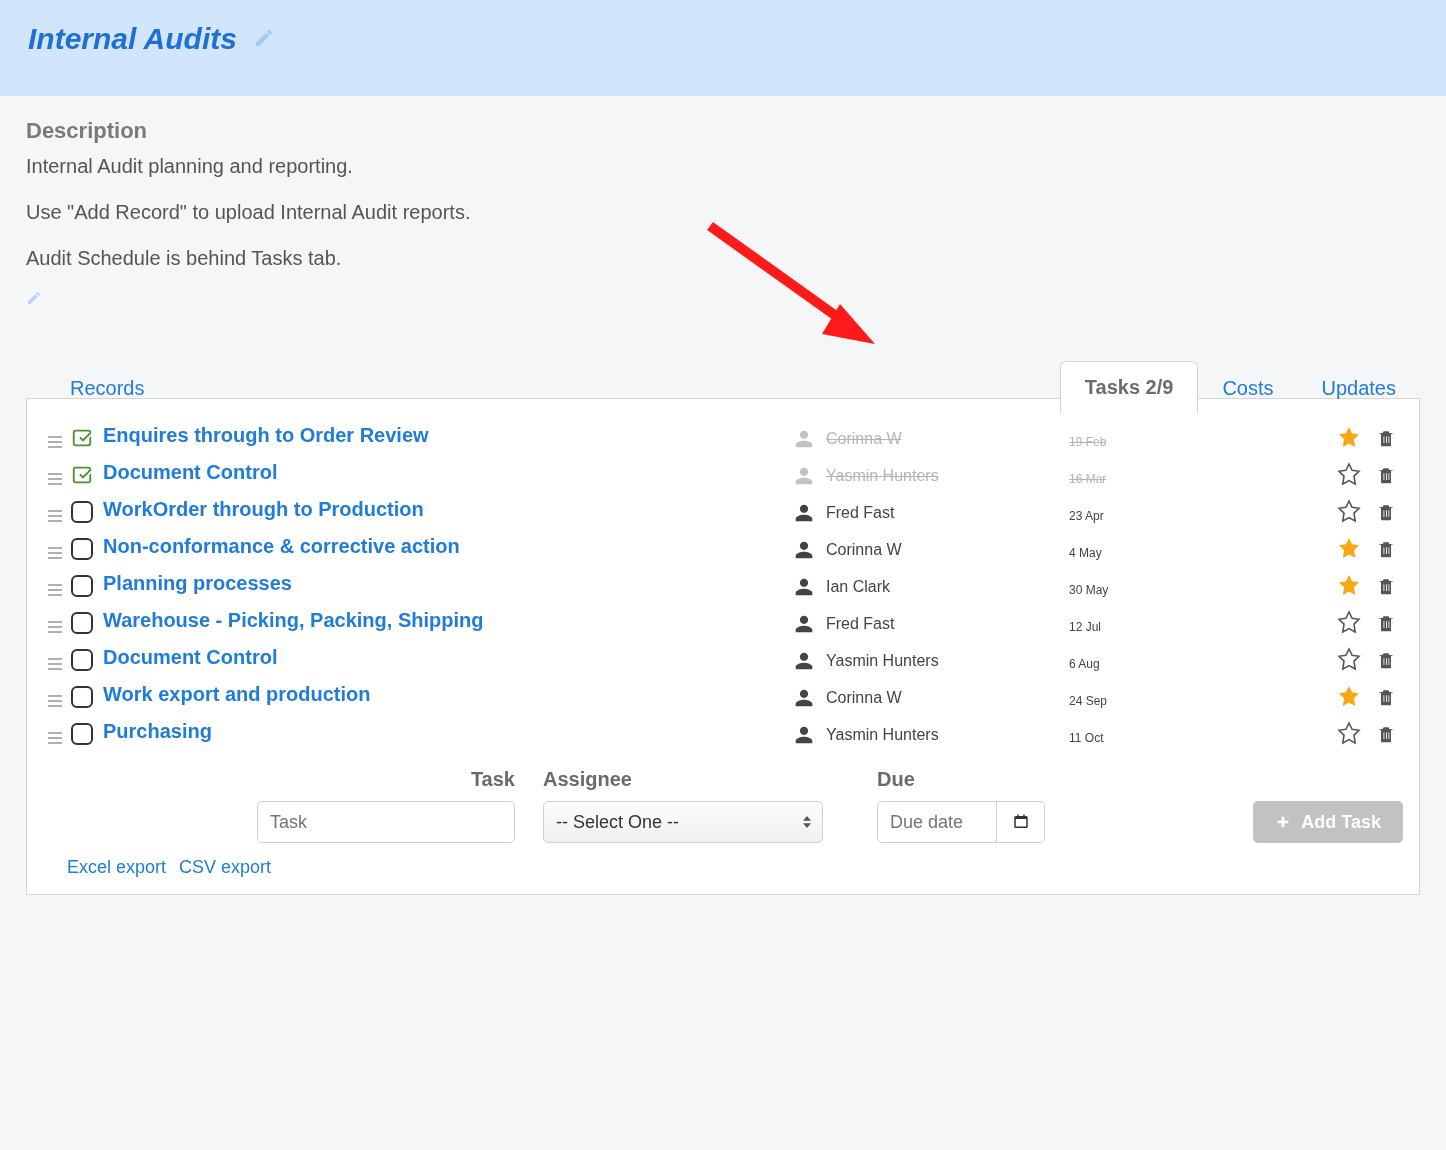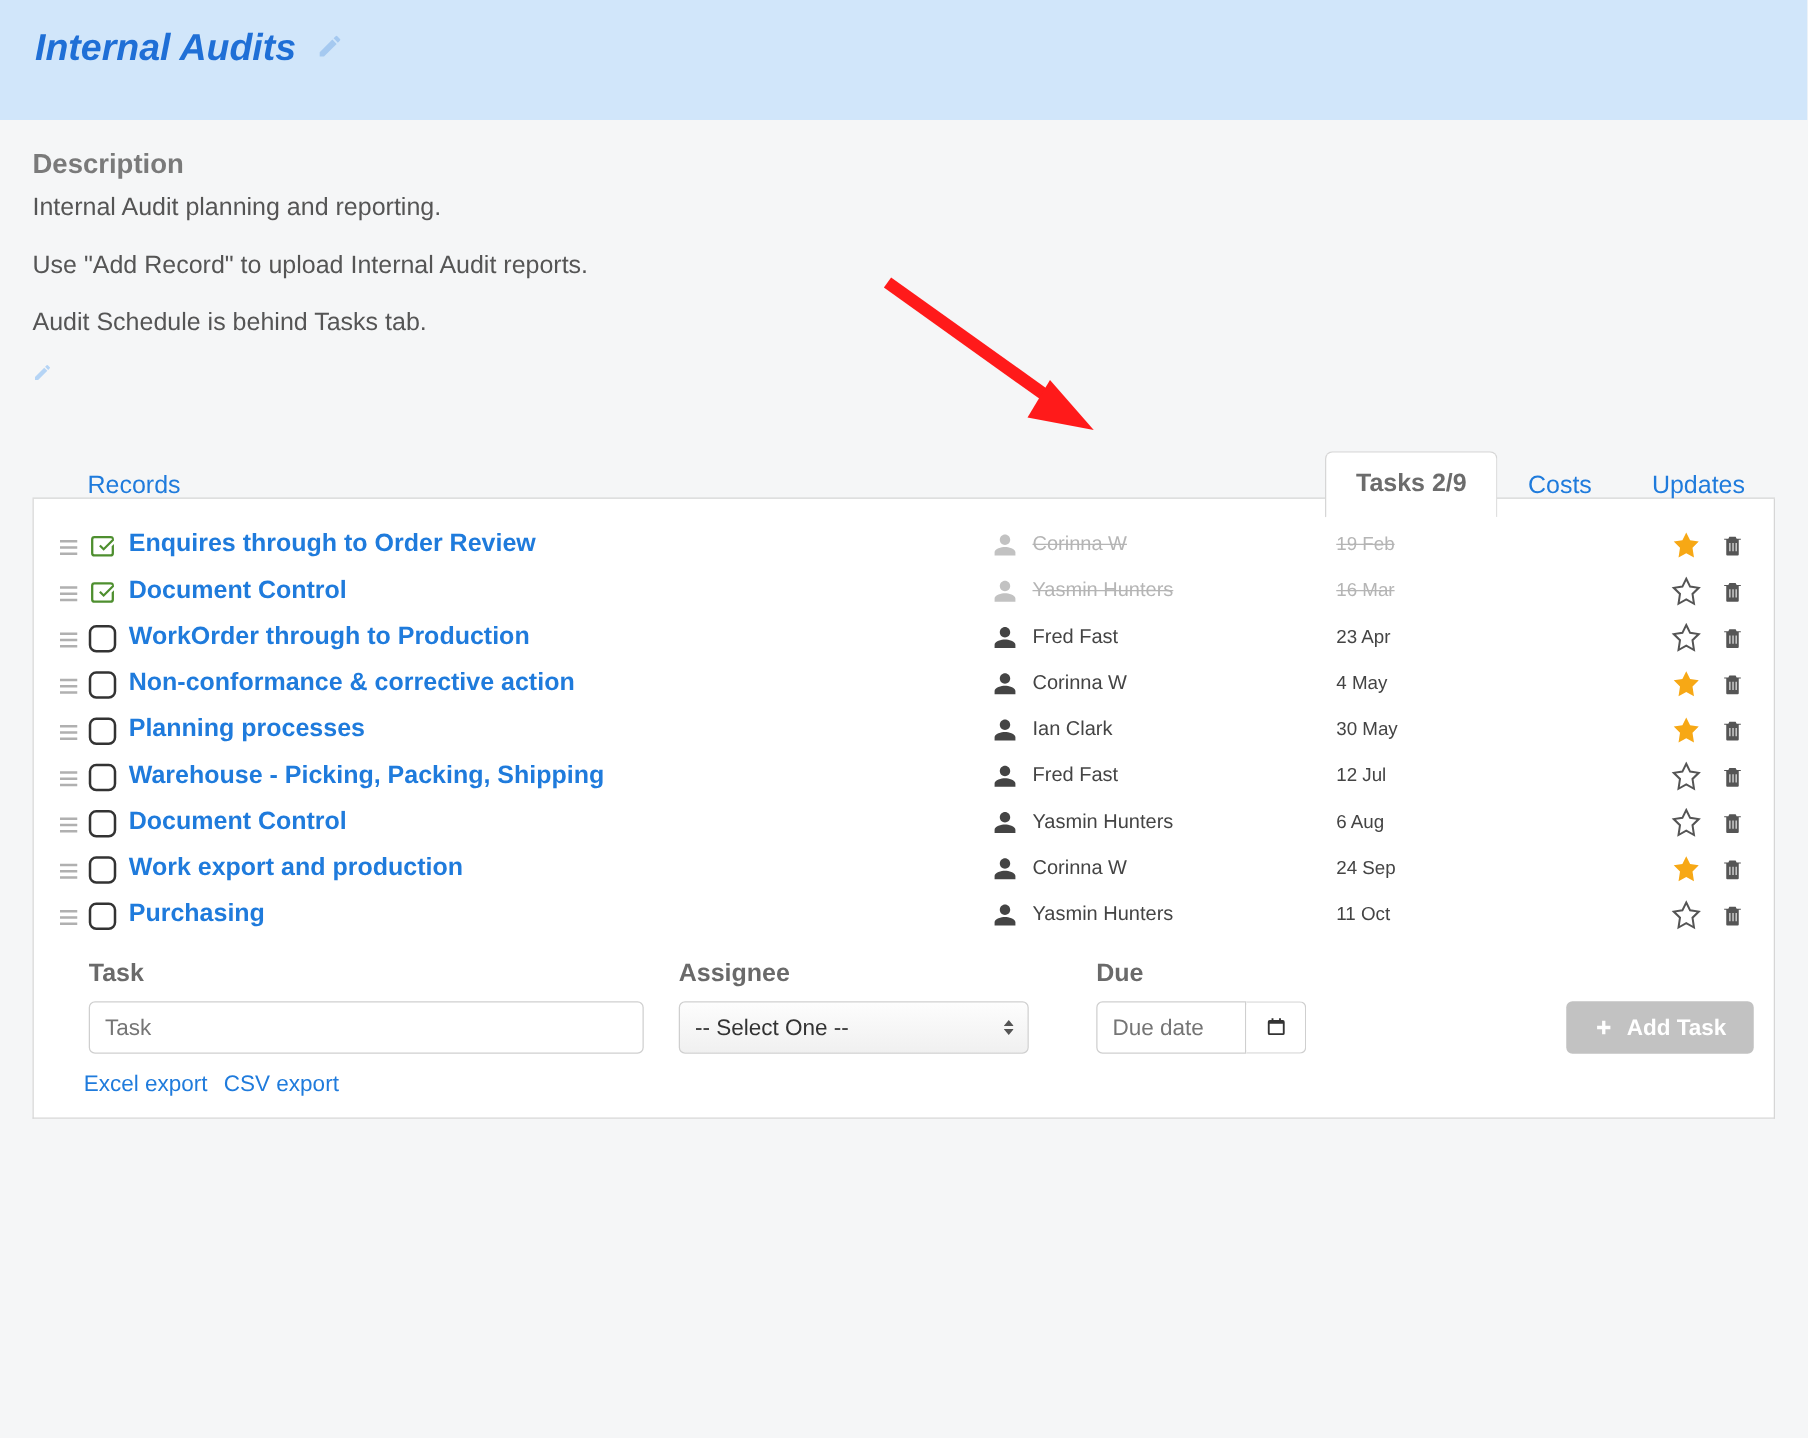--- a/index.html
+++ b/index.html
@@ -63,21 +63,21 @@
   }
   .tab-spacer { flex: 1; }
   .panel {
     background: #fff;
     border: 1px solid #d6d6d6;
     border-top: none;
     padding: 18px 16px 16px 16px;
   }
   .task-row {
     display: flex;
-    align-items: center;
+    align-items: flex-end;
     padding: 5px 0;
     gap: 0;
   }
   .drag-handle {
     width: 24px;
     flex-shrink: 0;
     display: flex;
     align-items: center;
     justify-content: center;
     padding-top: 4px;
@@ -107,21 +107,21 @@
     display: flex;
     align-items: center;
     gap: 12px;
     font-size: 16px;
     color: #444;
   }
   .assignee-col svg { width: 20px; height: 20px; fill: #444; flex-shrink: 0; }
   .due-col {
     width: 260px;
     flex-shrink: 0;
-    font-size: 15px;
+    font-size: 12px;
     color: #444;
   }
   .star-col {
     width: 40px;
     flex-shrink: 0;
     display: flex;
     justify-content: center;
     align-items: center;
   }
   .trash-col {
@@ -151,21 +151,21 @@
     width: 22px; height: 22px;
     display: inline-flex; align-items: center; justify-content: center;
   }
   .form-row {
     display: flex;
     align-items: flex-end;
     gap: 0;
     margin-top: 18px;
   }
   .form-group { display: flex; flex-direction: column; }
-  .form-group.task-group { width: 500px; padding-left: 28px; padding-right: 28px; }
+  .form-group.task-group { width: 500px; padding-left: 28px; padding-right: 28px; align-items: flex-end; }
   .form-group.assignee-group { width: 300px; padding-right: 20px; }
   .form-group.due-group { width: 200px; margin-left: 34px; }
   .form-label {
     font-size: 20px;
     font-weight: 600;
     color: #6a6a6a;
     margin-bottom: 10px;
   }
   .text-input, .select-input {
     height: 42px;

